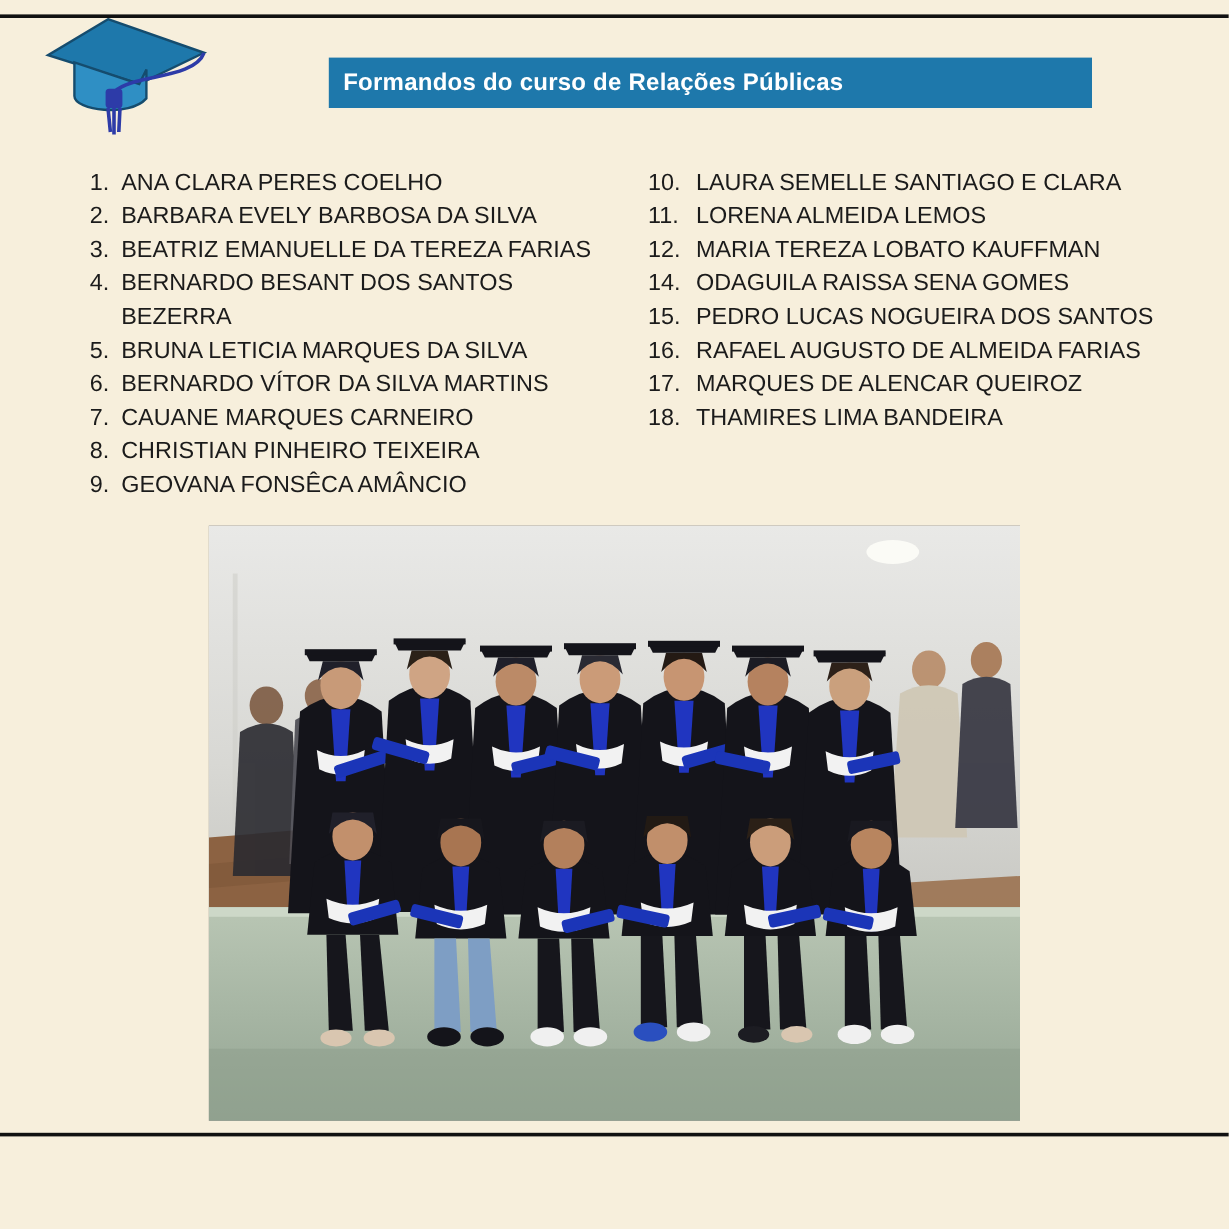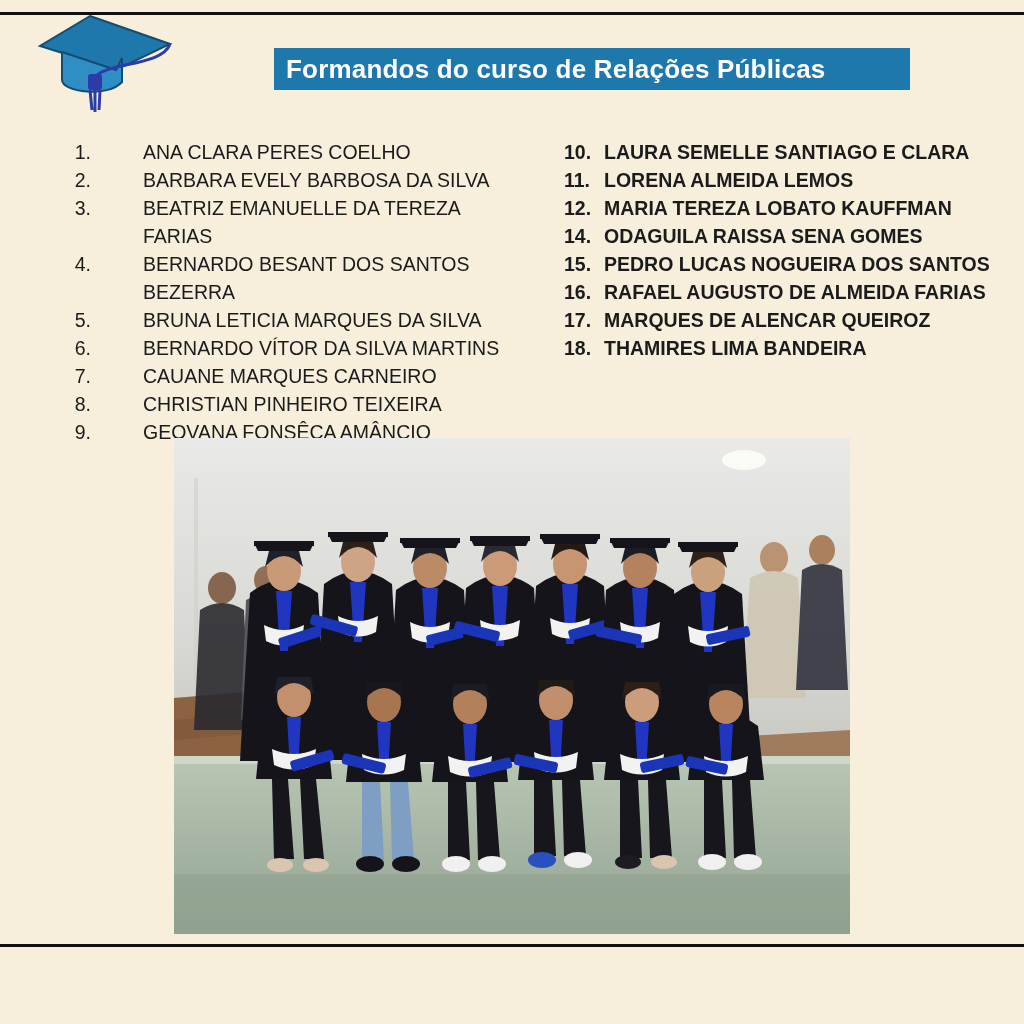--- a/index.html
+++ b/index.html
@@ -47,41 +47,41 @@
     left: 274px;
     top: 48px;
     width: 636px;
     height: 42px;
     background: #1e78ab;
     display: flex;
     align-items: center;
   }
   .title-text {
     color: #ffffff;
-    font-size: 26px;
+    font-size: 20px;
     font-weight: bold;
     letter-spacing: 0.2px;
     padding-left: 12px;
     white-space: nowrap;
   }
 
   
   .names {
     position: absolute;
     top: 138px;
     left: 64px;
     width: 910px;
     height: 290px;
   }
   .col {
     position: absolute;
     top: 0;
   }
   .col-left { left: 0; width: 460px; }
-  .col-right { left: 500px; width: 450px; font-weight: bold; }
+  .col-right { left: 476px; width: 450px; }
 
   .name-row {
     display: flex;
     align-items: flex-start;
     font-size: 19.5px;
     color: #1b1b1b;
     line-height: 28px;
     margin-bottom: 0px;
   }
   .name-num {
@@ -93,21 +93,21 @@
   }
   .col-right .name-num {
     width: 40px;
     flex: 0 0 40px;
     text-align: left;
     padding-right: 4px;
   }
   .name-text {
     flex: 1 1 auto;
   }
-  .col-left .name-text { padding-left: 3px; margin-left: 42px; }
+  .col-left .name-text { padding-left: 3px; }
 
   
   .photo {
     position: absolute;
     left: 174px;
     top: 438px;
     width: 676px;
     height: 496px;
     overflow: hidden;
     background: #8d8d8d;

